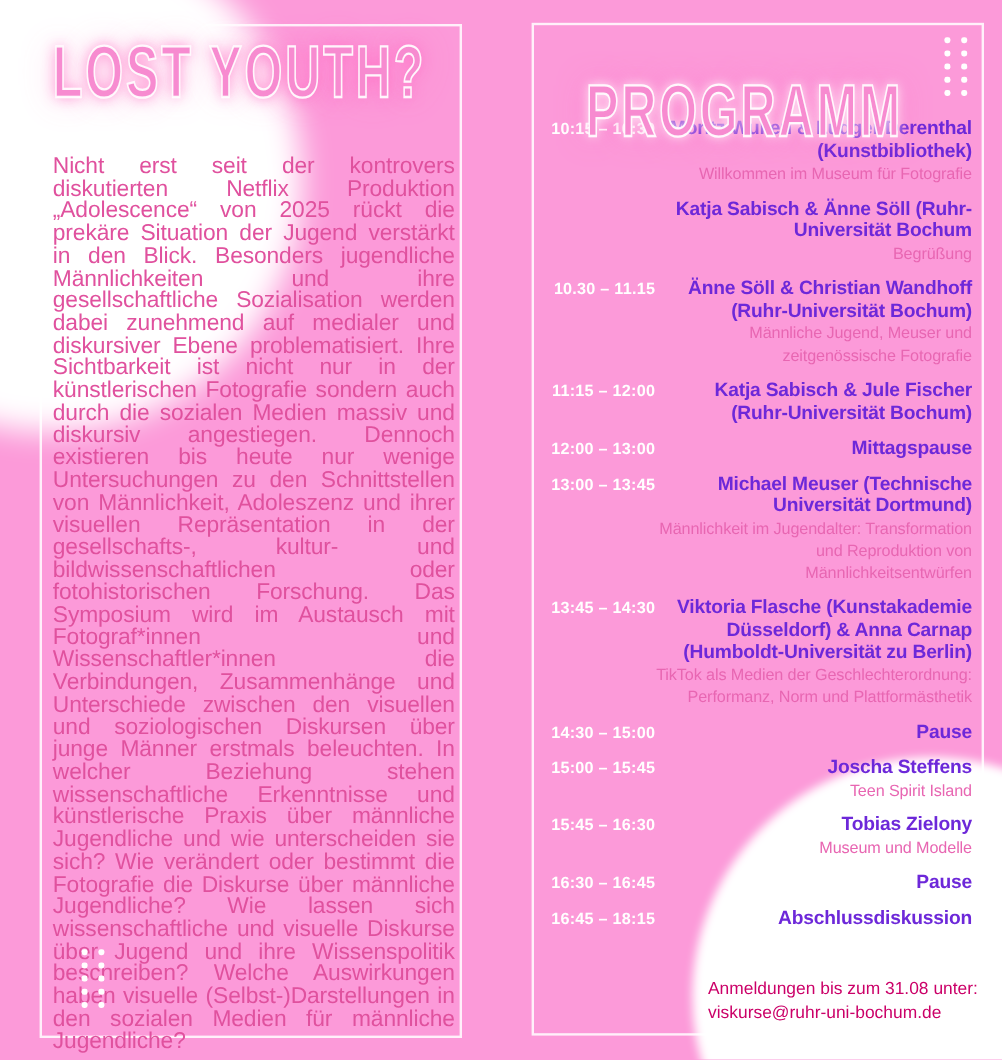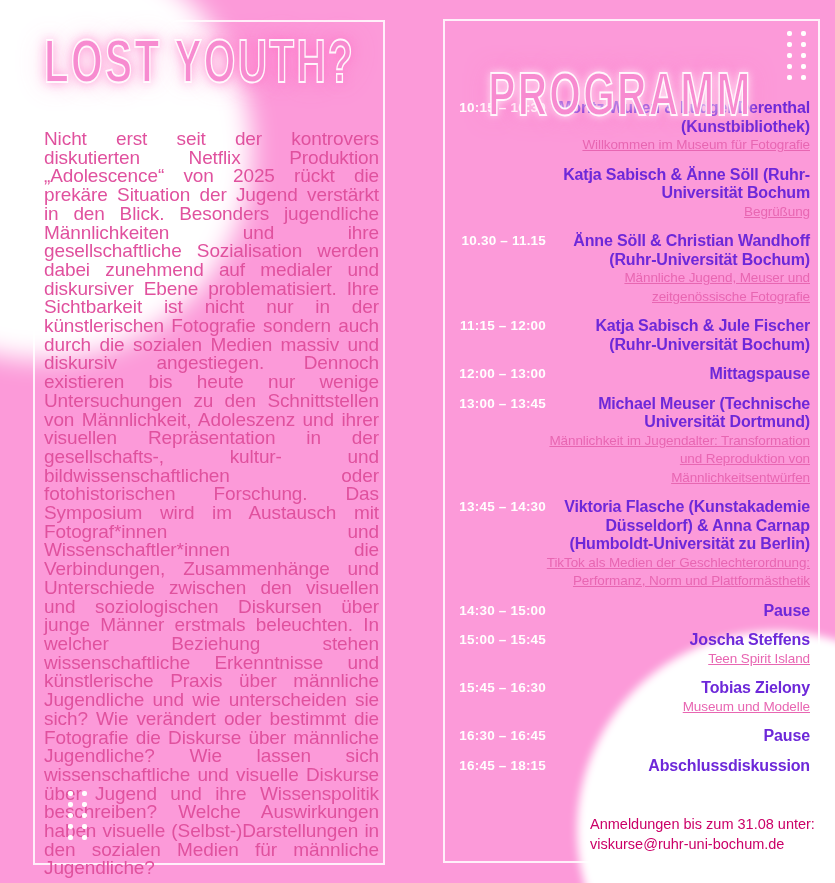--- a/index.html
+++ b/index.html
@@ -85,21 +85,21 @@
     flex:0 0 95px;
     font-weight:bold;color:#ffffff;
     font-size:13.5px;line-height:18.5px;letter-spacing:.2px;
   }
   .schedule-body{flex:1;min-width:0;}
   .schedule-speaker{
     font-weight:bold;color:#6d28d9;
     font-size:16px;line-height:18.5px;letter-spacing:-0.15px;
   }
   .schedule-topic{
-    color:#e866b2;font-size:13.5px;line-height:18.5px;letter-spacing:-0.1px;text-decoration:underline;
+    color:#e866b2;font-size:13.5px;line-height:18.5px;letter-spacing:-0.1px;
   }
 
   
   #registration{
     position:absolute;left:147px;top:795px;width:225px;
     font-weight:normal;color:#cb0068;font-size:14.5px;line-height:20px;
   }
 </style>
 </head>
 <body>

